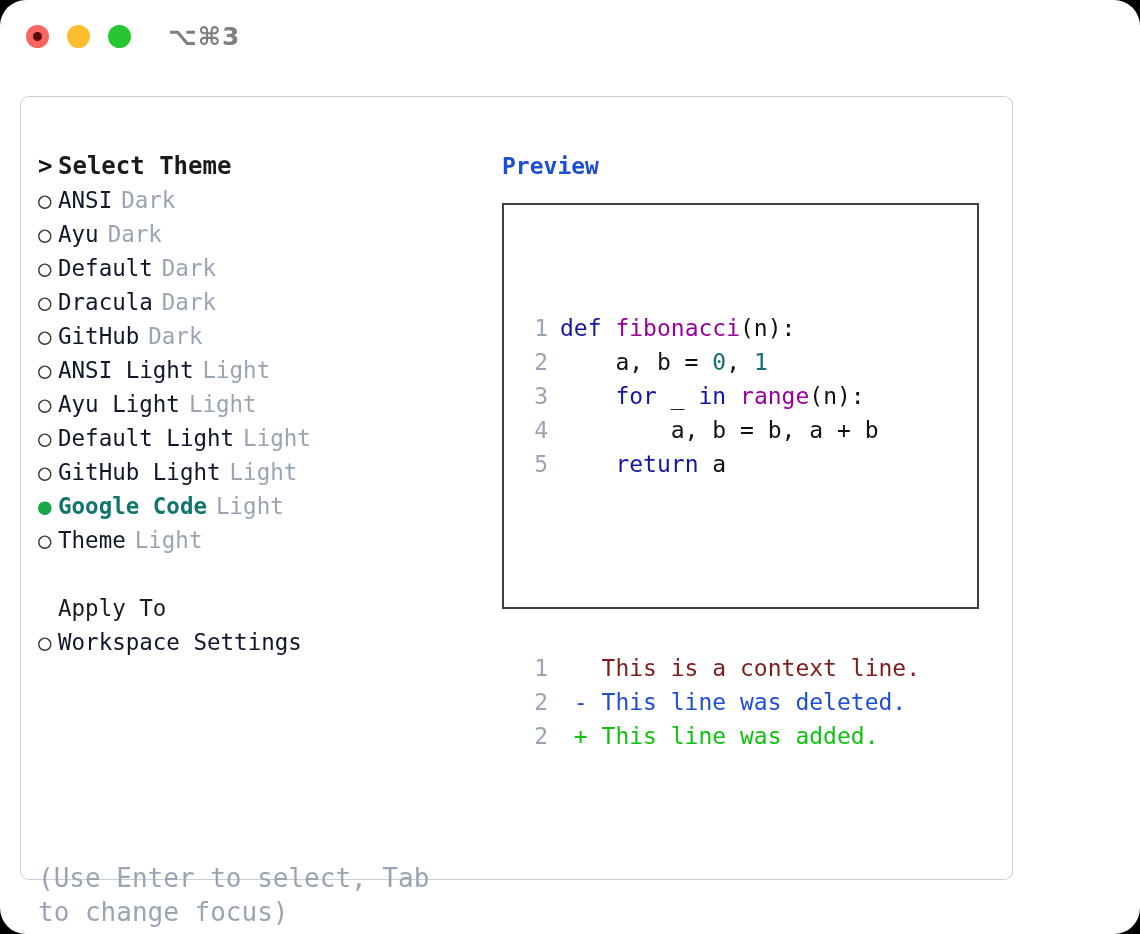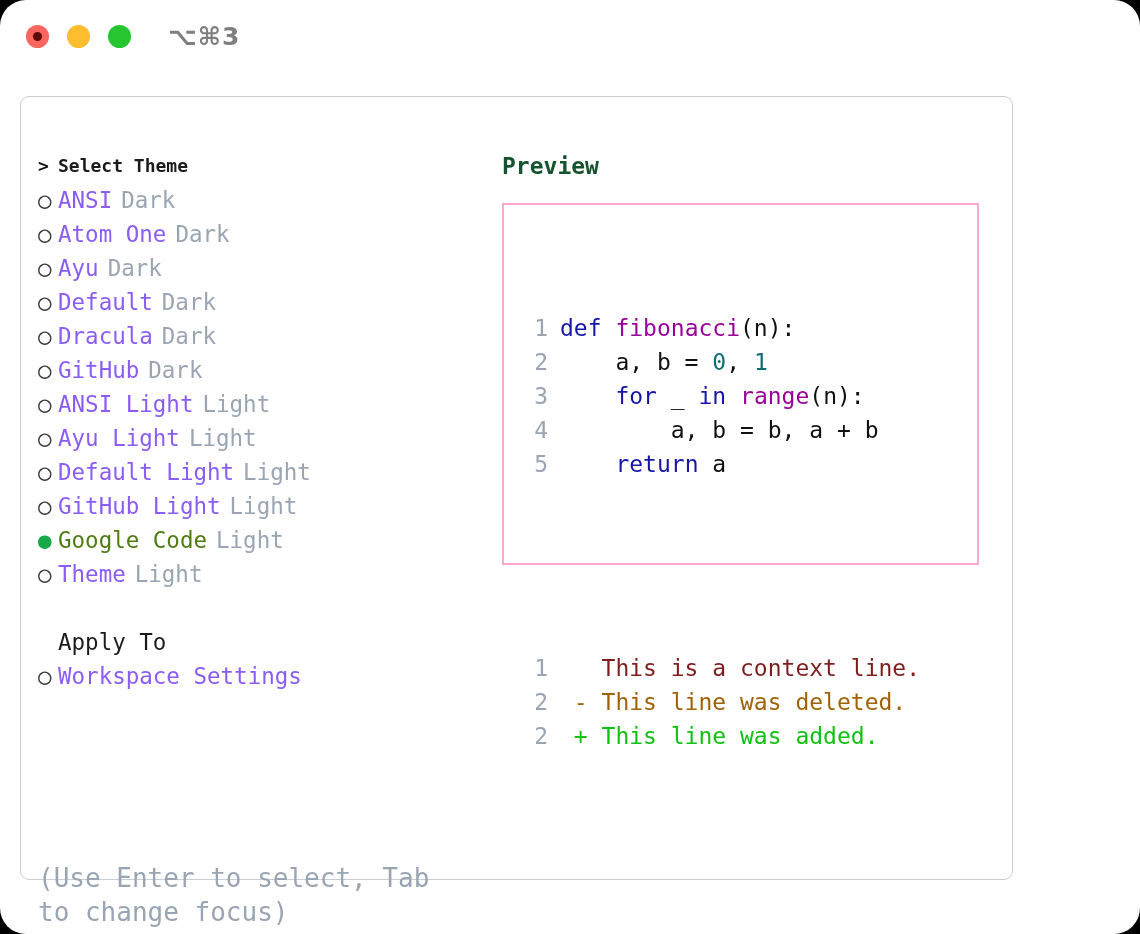--- a/index.html
+++ b/index.html
@@ -98,25 +98,25 @@
   .marker {
     display: inline-block;
     width: 20px;
     text-align: left;
     color: #3a3a3a;
   }
   .marker.sel { color: #16a94a; }
   .marker.blank { color: transparent; }
   .prompt-row {
     font-weight: bold;
-    font-size: 18px;
+    font-size: 24px;
   }
   .prompt-row .marker { color: #111111; font-weight: bold; }
-  .label { color: #8b5cf6; }
-  .label.sel { color: #4d7c0f; }
+  .label { color: #0f172a; }
+  .label.sel { color: #0f766e; font-weight: bold; }
   .variant {
     color: #9aa5b4;
     margin-left: 9px;
   }
   .spacer-row { height: 34px; }
 
   .hint {
     position: absolute;
     left: 17px;
     top: 764px;
@@ -128,30 +128,30 @@
 
   
   .right-col {
     position: absolute;
     left: 481px;
     top: 52px;
   }
   .preview-title {
     font-size: 23px;
     font-weight: bold;
-    color: #14532d;
+    color: #1d4ed8;
     line-height: 34px;
   }
   .preview-box {
     position: absolute;
     left: 481px;
     top: 106px;
     width: 477px;
-    height: 362px;
-    border: 2px solid #f9a8d4;
+    height: 406px;
+    border: 2px solid #404040;
     box-sizing: border-box;
     background: #ffffff;
   }
   .code {
     position: absolute;
     left: 18px;
     top: 38px;
     font-size: 23px;
     line-height: 34px;
     white-space: pre;
@@ -161,21 +161,21 @@
     width: 26px;
     text-align: right;
     color: #9aa5b4;
     margin-right: 12px;
   }
   .kw   { color: #1515a8; }
   .fn   { color: #990099; }
   .num  { color: #0d6e75; }
   .plain{ color: #101010; }
   .ctx  { color: #7f1d1d; }
-  .del  { color: #a16207; }
+  .del  { color: #1d4ed8; }
   .add  { color: #0fc20f; }
   .gap { height: 34px; }
 </style>
 </head>
 <body>
 
 <div class="window">
 
   <div class="titlebar">
     <div class="lights">
@@ -187,21 +187,20 @@
   </div>
 
   <div class="dialog">
 
     <div class="left-col">
       <div class="row prompt-row">
         <span class="marker">&gt;</span><span>Select Theme</span>
       </div>
       <div id="theme-items">
           <div class="row"><span class="marker">○</span><span class="label">ANSI</span><span class="variant">Dark</span></div>
-          <div class="row"><span class="marker">○</span><span class="label">Atom One</span><span class="variant">Dark</span></div>
           <div class="row"><span class="marker">○</span><span class="label">Ayu</span><span class="variant">Dark</span></div>
           <div class="row"><span class="marker">○</span><span class="label">Default</span><span class="variant">Dark</span></div>
           <div class="row"><span class="marker">○</span><span class="label">Dracula</span><span class="variant">Dark</span></div>
           <div class="row"><span class="marker">○</span><span class="label">GitHub</span><span class="variant">Dark</span></div>
           <div class="row"><span class="marker">○</span><span class="label">ANSI Light</span><span class="variant">Light</span></div>
           <div class="row"><span class="marker">○</span><span class="label">Ayu Light</span><span class="variant">Light</span></div>
           <div class="row"><span class="marker">○</span><span class="label">Default Light</span><span class="variant">Light</span></div>
           <div class="row"><span class="marker">○</span><span class="label">GitHub Light</span><span class="variant">Light</span></div>
           <div class="row"><span class="marker sel">●</span><span class="label sel">Google Code</span><span class="variant">Light</span></div>
           <div class="row"><span class="marker">○</span><span class="label">Theme</span><span class="variant">Light</span></div>

